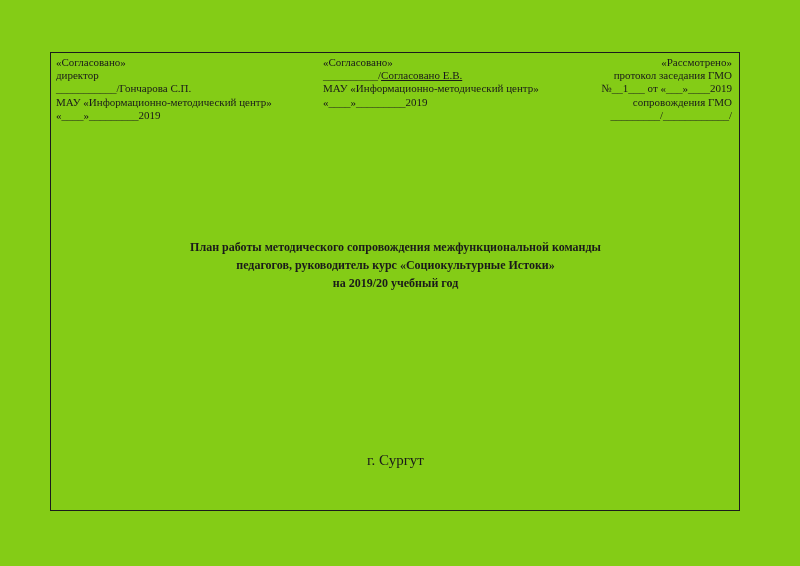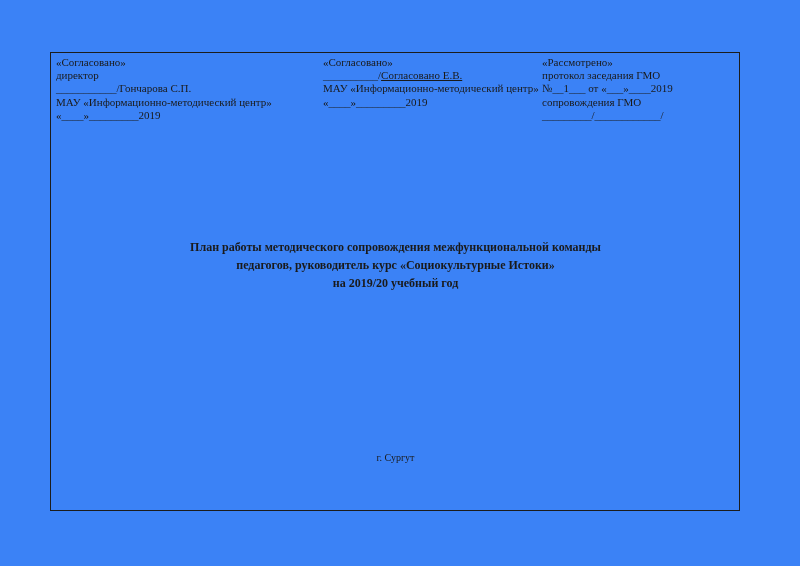--- a/index.html
+++ b/index.html
@@ -4,21 +4,21 @@
 <style>
   html, body {
     margin: 0;
     padding: 0;
     background: #ffffff;
   }
   .page {
     position: relative;
     width: 800px;
     height: 566px;
-    background: #3b82f6;
+    background: #84cc16;
     font-family: "Liberation Serif", "DejaVu Serif", serif;
     color: #1a1a1a;
     overflow: hidden;
   }
   .border-box {
     position: absolute;
     left: 50px;
     top: 52px;
     width: 688px;
     height: 457px;
@@ -26,39 +26,39 @@
   }
   .approval {
     position: absolute;
     top: 56px;
     font-size: 11px;
     line-height: 13.2px;
     white-space: nowrap;
   }
   .approval-left   { left: 56px;  width: 272px; text-align: left; }
   .approval-middle { left: 323px; width: 272px; text-align: left; }
-  .approval-right  { right: 68px; width: 190px; }
+  .approval-right  { right: 68px; width: 190px; text-align: right; }
   .underlined-name { text-decoration: underline; }
   .doc-title {
     position: absolute;
     left: 50px;
     top: 239px;
     width: 691px;
     text-align: center;
     font-weight: bold;
     font-size: 12px;
     line-height: 17.8px;
   }
   .city-line {
     position: absolute;
     left: 50px;
     top: 452px;
     width: 691px;
     text-align: center;
-    font-size: 10px;
+    font-size: 15px;
   }
 </style>
 </head>
 <body>
 
 <div class="page">
 
   <div class="border-box"></div>
 
   <div class="approval approval-left">

